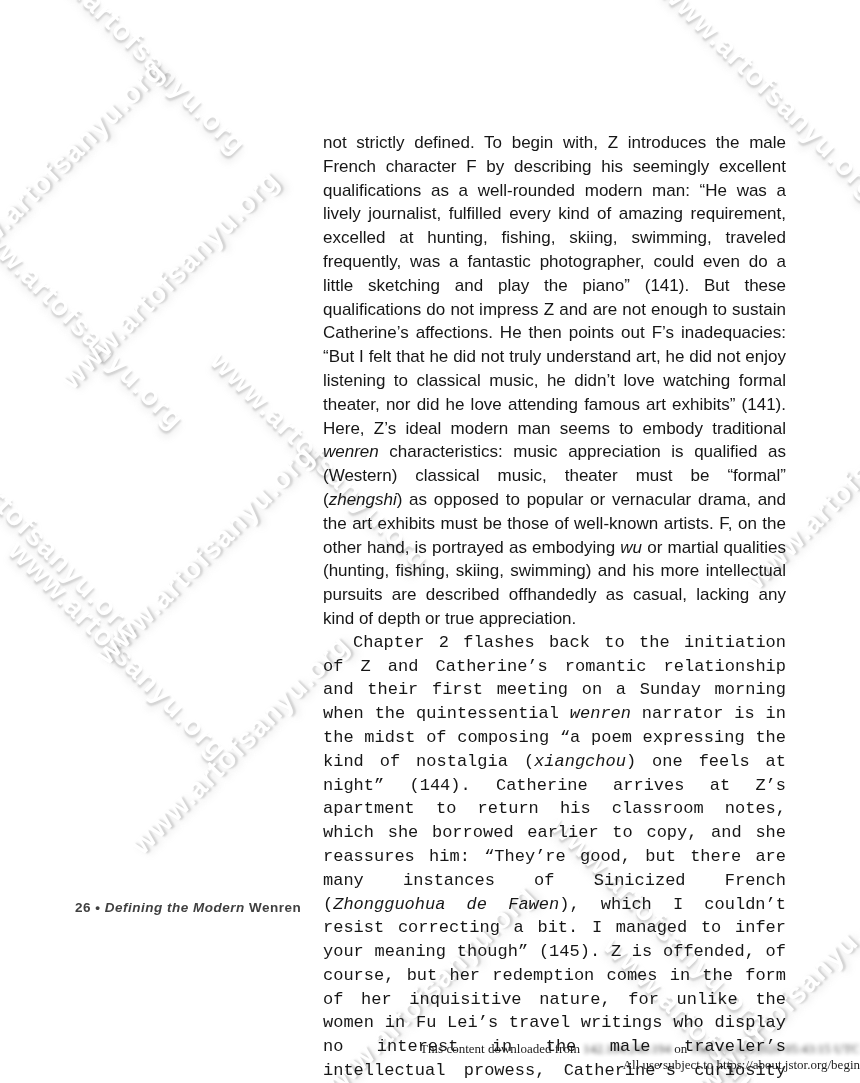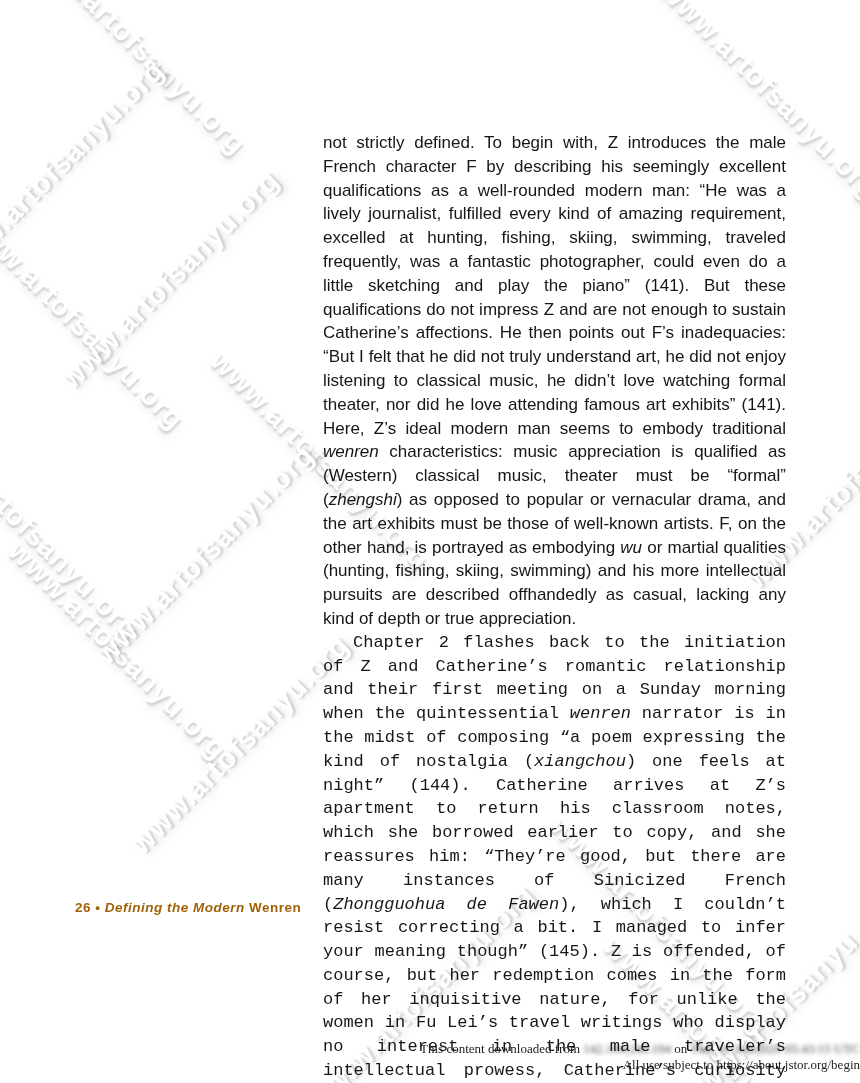--- a/index.html
+++ b/index.html
@@ -37,21 +37,21 @@
   .para { margin: 0; }
   .para.indent { text-indent: 30px; font-family: Liberation Mono, monospace; }
   .para i { font-style: italic; }
   .running-footer {
     position: absolute;
     left: 75px;
     top: 900px;
     font-size: 13.5px;
     font-weight: bold;
     letter-spacing: 0.5px;
-    color: #a16207;
+    color: #404040;
     white-space: nowrap;
   }
   .rf-italic { font-style: italic; }
   .jstor-notice {
     position: absolute;
     left: 0;
     right: 0;
     top: 1041px;
     text-align: right;
     font-family: "Liberation Serif", serif;

